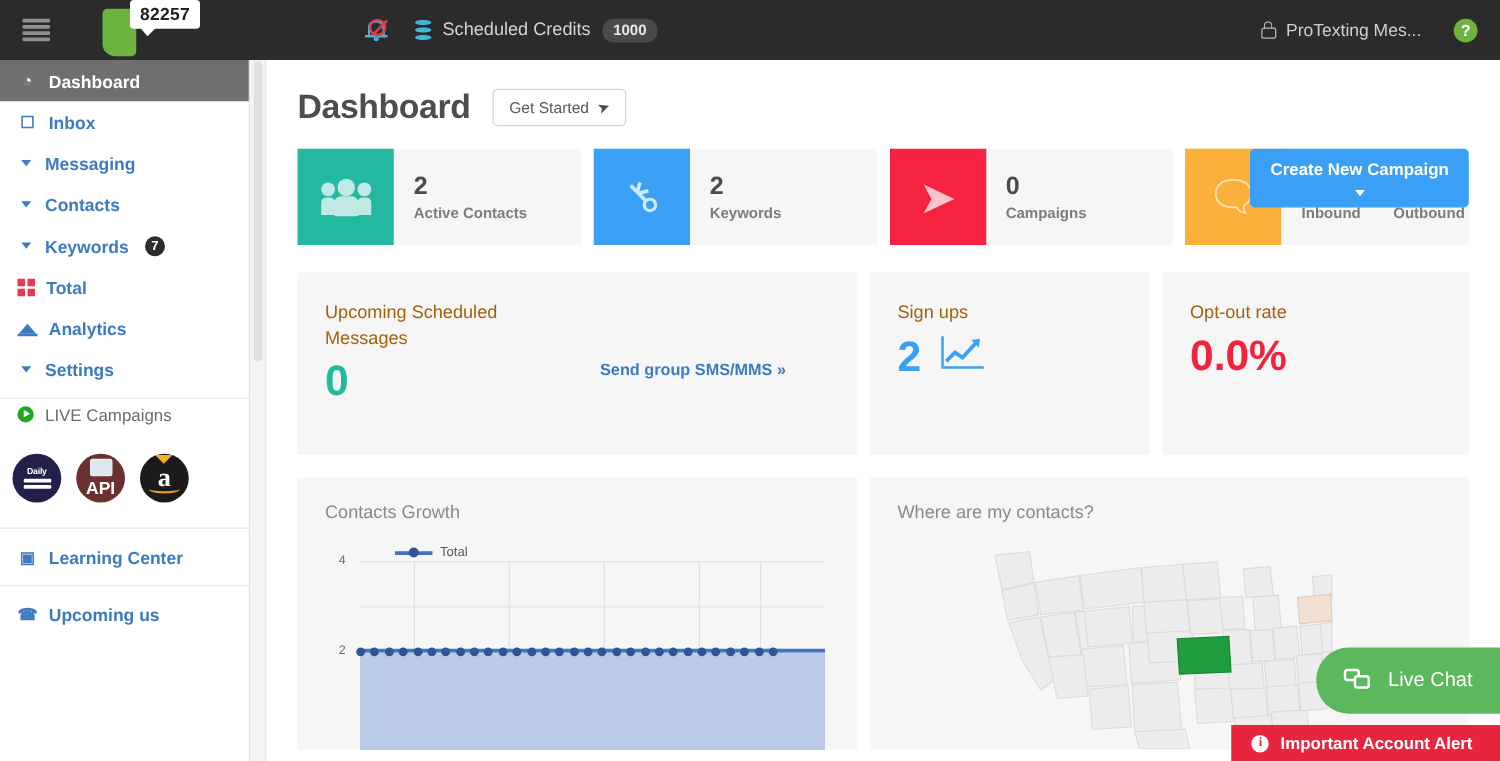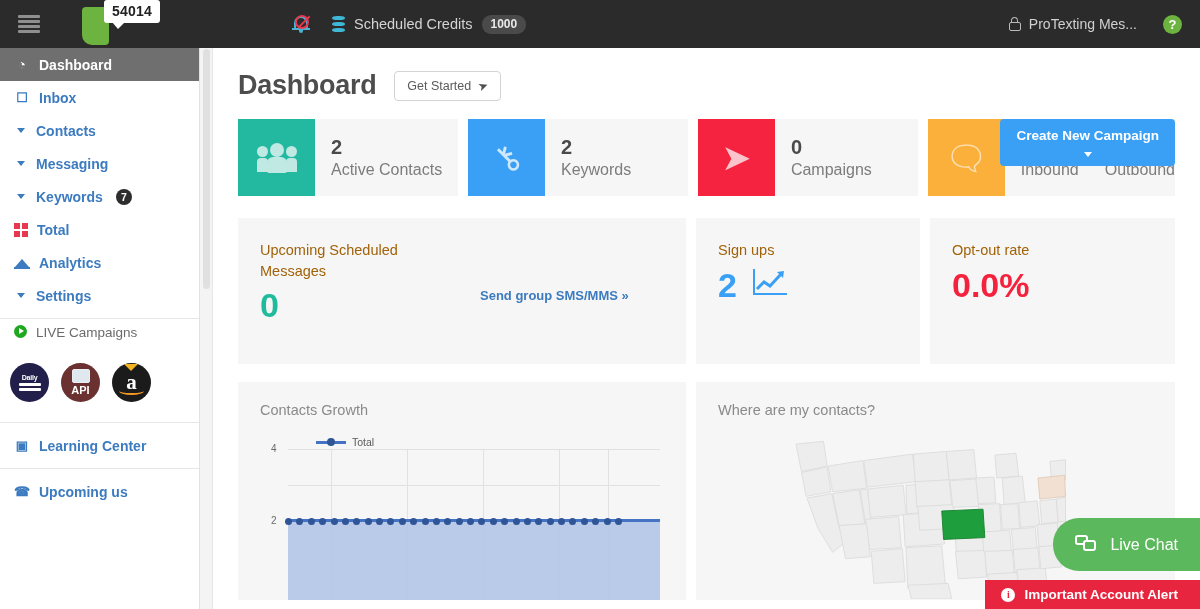--- a/index.html
+++ b/index.html
@@ -106,21 +106,21 @@
   .camp-row { display: flex; gap: 12px; padding: 12px 0 14px 10px; }
   .camp { width: 39px; height: 39px; border-radius: 50%; display: flex; align-items: center;
     justify-content: center; color: #fff; font-size: 10px; font-weight: bold; overflow: hidden;
     position: relative; }
   .camp.daily { background: #22204a; flex-direction: column; gap: 2px; }
   .camp.daily .dl { width: 22px; height: 3px; background: #fff; border-radius: 1px; }
   .camp.daily .dtop { font-size: 7px; letter-spacing: -.2px; }
   .camp.api { background: #6b3030; flex-direction: column; }
   .camp.api .pic { width: 18px; height: 14px; background: #dfe8ef; border-radius: 2px; margin-bottom: 1px;
     border: 1.5px solid #e8eef3; }
-  .camp.api .lbl { font-size: 11px; }
+  .camp.api .lbl { font-size: 14px; }
   .camp.amz { background: #1b1b1b; }
   .camp.amz .a { font-size: 21px; font-family: "Liberation Serif", serif; font-weight: bold; line-height: 1; }
   .camp.amz .smile { position: absolute; bottom: 7px; left: 7px; width: 25px; height: 8px;
     border-bottom: 2.2px solid #f49a22; border-radius: 0 0 50% 50%; }
   .camp.amz .crown { position: absolute; top: 1px; left: 12px; width: 0; height: 0;
     border-left: 7px solid transparent; border-right: 7px solid transparent; border-top: 7px solid #f4b422; }
 
   
   .main { position: absolute; top: 48px; left: 214px; width: 986px; height: 561px;
     background: #fff; overflow: hidden; }
@@ -137,21 +137,21 @@
   .create-btn .dc { width: 0; height: 0; border-left: 4.5px solid transparent;
     border-right: 4.5px solid transparent; border-top: 5px solid #fff; }
 
   
   .stats { display: flex; gap: 10px; padding: 18px 25px 0 24px; }
   .stat { background: #f6f6f6; display: flex; align-items: stretch; flex: 1; height: 77px; }
   .stat .tile { width: 77px; height: 77px; display: flex; align-items: center; justify-content: center;
     flex-shrink: 0; }
   .stat .body { display: flex; flex-direction: column; justify-content: center; padding-left: 16px; }
   .stat .num { font-size: 20px; font-weight: bold; color: #4a4a4a; line-height: 1.05; }
-  .stat .lbl { font-size: 16px; color: #7c7c7c; margin-top: 3px; }
+  .stat .lbl { font-size: 12px; color: #7c7c7c; margin-top: 3px; font-weight: bold; }
   .stat .dual { display: flex; gap: 26px; padding-left: 16px; align-items: center; }
 
   .ico-people { width: 40px; height: 30px; position: relative; }
   .ico-people b { position: absolute; background: #bfe9e2; border-radius: 50%; display: block; }
   .ico-key { font-size: 34px; color: #cfe9fb; transform: rotate(-45deg); }
   .ico-plane { font-size: 36px; color: #fbc4cd; }
   .ico-chat { font-size: 34px; color: #fde0b4; }
 
   
   .panels { display: flex; gap: 10px; padding: 22px 25px 0 24px; }
@@ -214,21 +214,21 @@
 <div class="topbar">
   <div class="hamburger">
     <i></i>
       <i></i>
       <i></i>
       <i></i>
   </div>
 
   <div class="logo-wrap">
     <div class="logo-bubble"></div>
-    <div class="logo-tip">54014</div>
+    <div class="logo-tip">82257</div>
   </div>
 
   <div class="top-center">
     <div class="bell">
       <div class="bell-body"></div>
         <div class="bell-base"></div>
         <div class="bell-clap"></div>
       <div class="bell-slash"></div>
     </div>
     <div class="credits">
@@ -261,26 +261,26 @@
     <span>Dashboard</span>
   </div>
 
   <div class="nav-item">
     <span class="nav-ico">☐</span>
     <span>Inbox</span>
   </div>
 
   <div class="nav-item">
     <span class="caret"></span>
+    <span>Messaging</span>
+  </div>
+
+  <div class="nav-item">
+    <span class="caret"></span>
     <span>Contacts</span>
-  </div>
-
-  <div class="nav-item">
-    <span class="caret"></span>
-    <span>Messaging</span>
   </div>
 
   <div class="nav-item">
     <span class="caret"></span>
     <span>Keywords</span>
     <span class="badge-dark">7</span>
   </div>
 
   <div class="nav-item">
     <span class="apps-grid">

